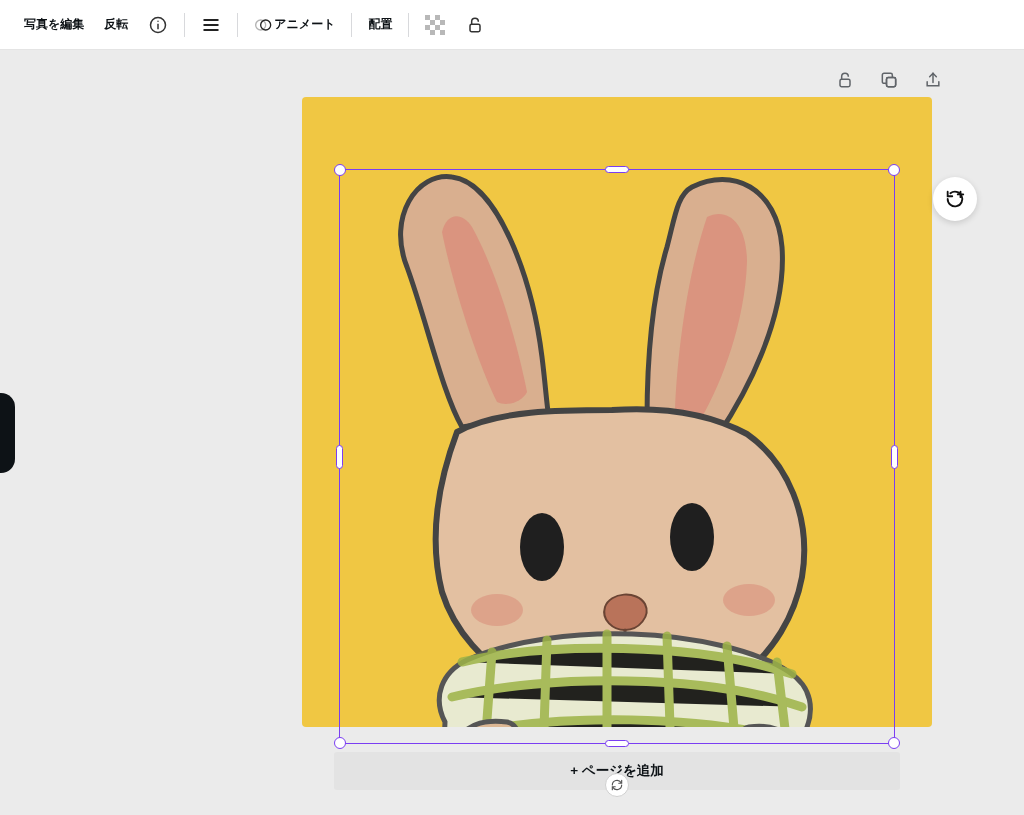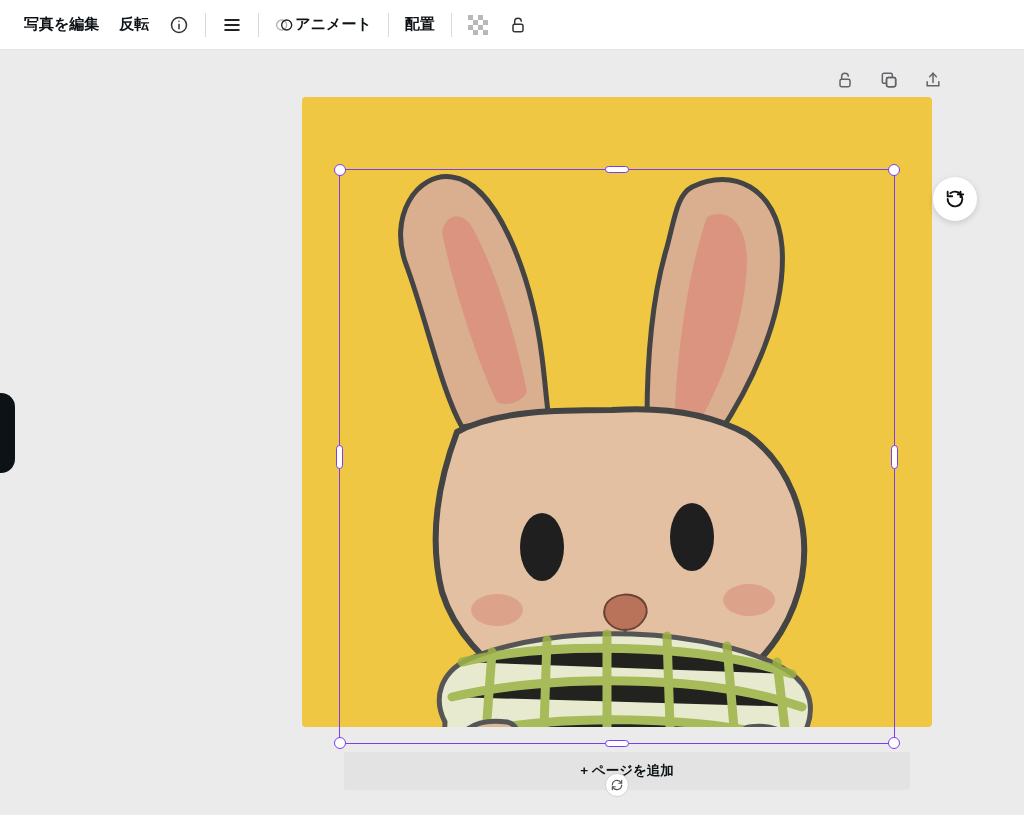--- a/index.html
+++ b/index.html
@@ -1,34 +1,34 @@
 <!DOCTYPE html>
 <html><head>
 <meta charset="utf-8">
 <style>
   html,body{margin:0;padding:0;font-family:"Hiragino Sans","Yu Gothic",Meiryo,sans-serif;background:#ebebeb;color:#0d1216;}
   *{box-sizing:border-box;}
-  .topbar{height:50px;width:100%;background:#fff;border-bottom:1px solid #e4e4e4;display:flex;align-items:center;padding:0 14px;font-size:15px;font-weight:600;}
+  .topbar{height:50px;width:100%;background:#fff;border-bottom:1px solid #e4e4e4;display:flex;align-items:center;padding:0 14px;font-size:12px;font-weight:600;}
   .tb-item{display:flex;align-items:center;padding:0 10px;height:50px;cursor:pointer;}
   .tb-sep{width:1px;height:24px;background:#d8d9dc;margin:0 6px;}
   .icon{display:inline-flex;align-items:center;justify-content:center;}
   .icon svg{display:block;}
   .workspace{position:relative;width:1024px;height:765px;}
   .canvas-wrap{position:absolute;left:302px;top:47px;width:630px;height:630px;}
   .canvas-bg{position:absolute;inset:0;background:#f0c743;border-radius:4px;overflow:hidden;}
   .rabbit{position:absolute;left:45px;top:65px;width:540px;height:600px;}
   .sel-box{position:absolute;left:339px;top:119px;width:556px;height:575px;border:1.5px solid #7a3ef2;pointer-events:none;}
   .handle{position:absolute;width:12px;height:12px;background:#fff;border:1.5px solid #7a3ef2;border-radius:50%;pointer-events:auto;cursor:pointer;}
   .hedge{position:absolute;background:#fff;border:1.5px solid #7a3ef2;border-radius:4px;pointer-events:auto;cursor:pointer;}
   .hedge.h{width:24px;height:7px;}
   .hedge.v{width:7px;height:24px;}
   .page-actions{position:absolute;left:834px;top:19px;display:flex;gap:22px;}
   .page-actions .pa{width:22px;height:22px;cursor:pointer;display:flex;align-items:center;justify-content:center;color:#606469;}
   .fab{position:absolute;left:933px;top:127px;width:44px;height:44px;border-radius:50%;background:#fff;box-shadow:0 2px 6px rgba(0,0,0,.15);display:flex;align-items:center;justify-content:center;cursor:pointer;color:#111;}
-  .add-page{position:absolute;left:344px;top:702px;width:566px;height:38px;background:#e3e3e3;display:flex;align-items:center;justify-content:center;font-size:13.5px;font-weight:600;cursor:pointer;border-radius:3px;}
+  .add-page{position:absolute;left:334px;top:702px;width:566px;height:38px;background:#e3e3e3;display:flex;align-items:center;justify-content:center;font-size:13.5px;font-weight:600;cursor:pointer;border-radius:3px;}
   .sync-badge{position:absolute;left:605px;top:723px;width:24px;height:24px;border-radius:50%;background:#fff;border:1px solid #d0d0d0;display:flex;align-items:center;justify-content:center;cursor:pointer;}
   .side-tab{position:absolute;left:0;top:343px;width:15px;height:80px;background:#0d1216;border-radius:0 14px 14px 0;cursor:pointer;}
 </style>
 </head>
 <body>
 
 <div class="topbar">
   <div class="tb-item">
       <span>写真を編集</span>
     </div>

